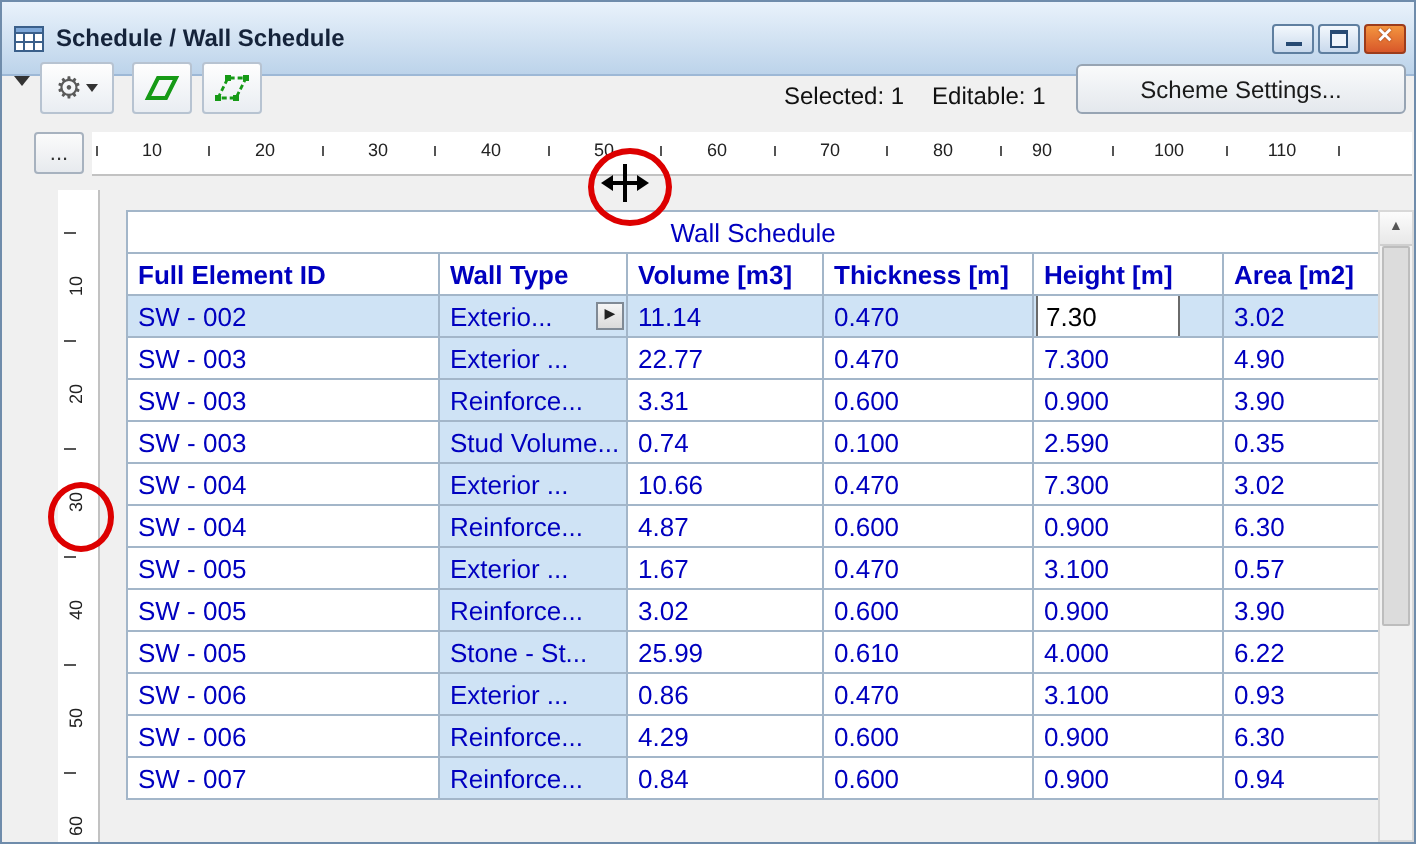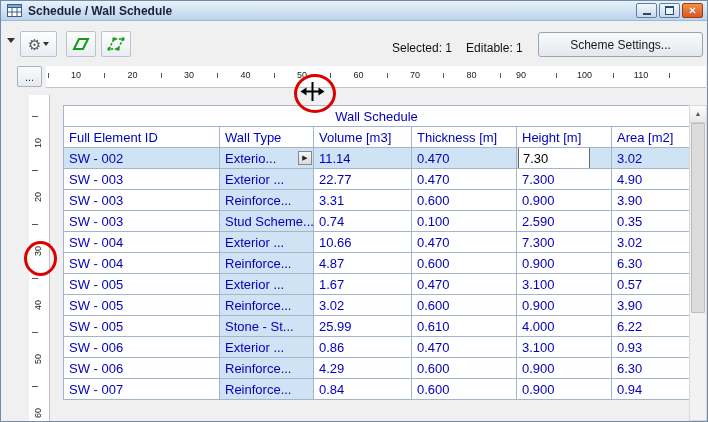--- a/index.html
+++ b/index.html
@@ -1,20 +1,20 @@
 <!DOCTYPE html>
 <html><head>
 <meta charset="utf-8">
 <style>
   html,body { margin:0; padding:0; background:#d8d8d8; font-family:"Liberation Sans",sans-serif; }
   .window { position:relative; width:708px; height:422px; background:#f0f0f0;
             border:1px solid #6f8cab; box-sizing:border-box; overflow:hidden; }
 
   
-  .titlebar { position:absolute; left:0; top:0; right:0; height:20px;
+  .titlebar { position:absolute; left:0; top:0; right:0; height:37px;
               background:linear-gradient(#e9f2fb,#bcd3ea); border-bottom:1px solid #9db8d6;
               display:flex; align-items:center; padding:0 4px; box-sizing:border-box; }
   .titleicon { width:15px; height:13px; margin:0 6px 0 2px; flex:none; }
   .titletext { font-size:12px; font-weight:bold; color:#15233a; white-space:nowrap; }
   .winbtns { margin-left:auto; display:flex; gap:2px; }
   .winbtn { width:21px; height:15px; border:1px solid #5f7fa0; border:1px solid #5f7fa0; border-radius:2px;
             background:linear-gradient(#f3f8fd,#c9d9ec); display:flex; align-items:center; justify-content:center;
             box-sizing:border-box; cursor:default; }
   .winbtn.close { background:linear-gradient(#f3953f,#d8572a); border-color:#9c3c1c; }
   .g-min { width:8px; height:2px; background:#274a73; margin-top:6px; }
@@ -51,21 +51,21 @@
   .vnum { position:absolute; left:0; width:20px; height:12px; text-align:center; font-size:9px; color:#222;
           transform:rotate(-90deg); }
   .vtick { position:absolute; left:3px; width:6px; height:1px; background:#555; }
 
   
   table.sched { position:absolute; left:62px; top:104px; border-collapse:collapse; table-layout:fixed;
                 width:626px; background:#fff; font-size:13px; }
   table.sched th, table.sched td { border:1px solid #a3b6c9; height:21px; padding:0 5px;
                 box-sizing:border-box; white-space:nowrap; overflow:hidden; color:#0000bf; }
   th.ttl { font-weight:normal; text-align:center; font-size:13px; }
-  th.hdr { font-weight:normal; text-align:left; }
+  th.hdr { font-weight:bold; text-align:left; }
   td.wt { background:#cfe3f5; }
   tr.sel td { background:#cfe3f5; }
   td { position:relative; }
   .editcell { background:#cfe3f5;text-align:right; }
   .editbox { position:absolute; left:1px; top:-2px; width:72px; height:24px; background:#ffffff;
              border:1px solid #6a6a6a; color:#000; display:flex; align-items:center; padding-left:4px;
              box-sizing:border-box; z-index:3; font-size:13px; }
   .flybtn { position:absolute; right:1px; top:3px; width:14px; height:14px; box-sizing:border-box;
             border:1px solid #808a95; background:linear-gradient(#f6f6f6,#dadada); color:#222;
             font-size:7px; line-height:12px; text-align:center; z-index:2; }
@@ -220,21 +220,21 @@
         <tr>
           <td>SW - 003</td>
           <td class="wt">Reinforce...</td>
           <td>3.31</td>
           <td>0.600</td>
           <td>0.900</td>
           <td>3.90</td>
         </tr>
         <tr>
           <td>SW - 003</td>
-          <td class="wt">Stud Scheme...</td>
+          <td class="wt">Stud Volume...</td>
           <td>0.74</td>
           <td>0.100</td>
           <td>2.590</td>
           <td>0.35</td>
         </tr>
         <tr>
           <td>SW - 004</td>
           <td class="wt">Exterior ...</td>
           <td>10.66</td>
           <td>0.470</td>

